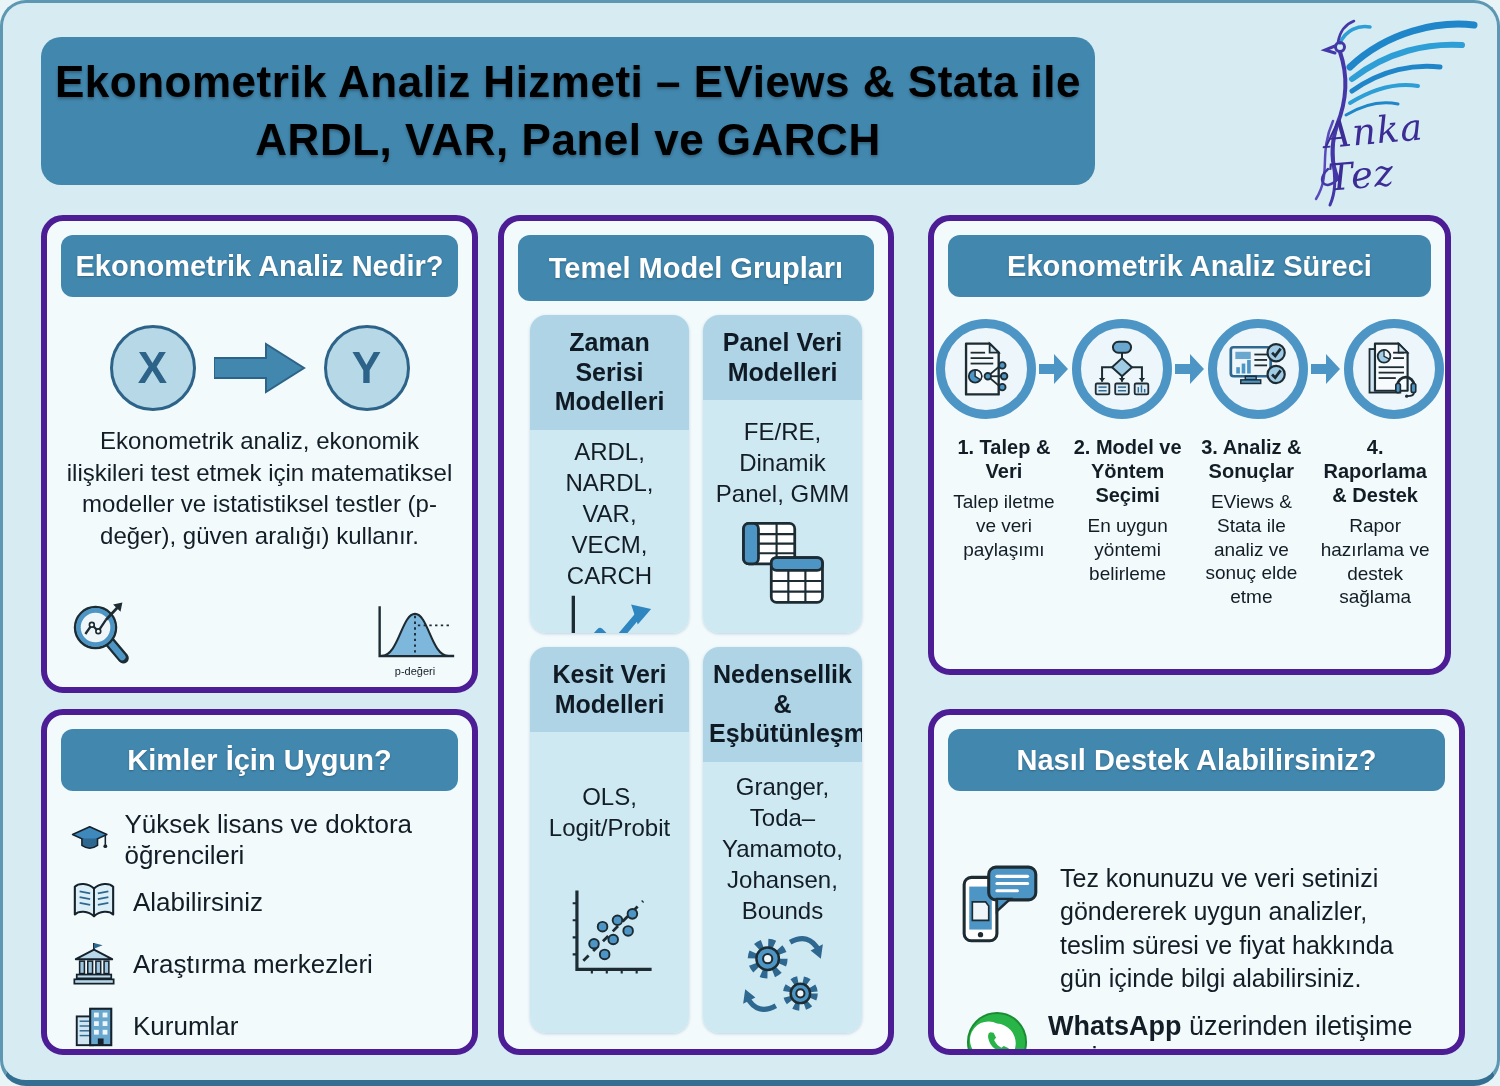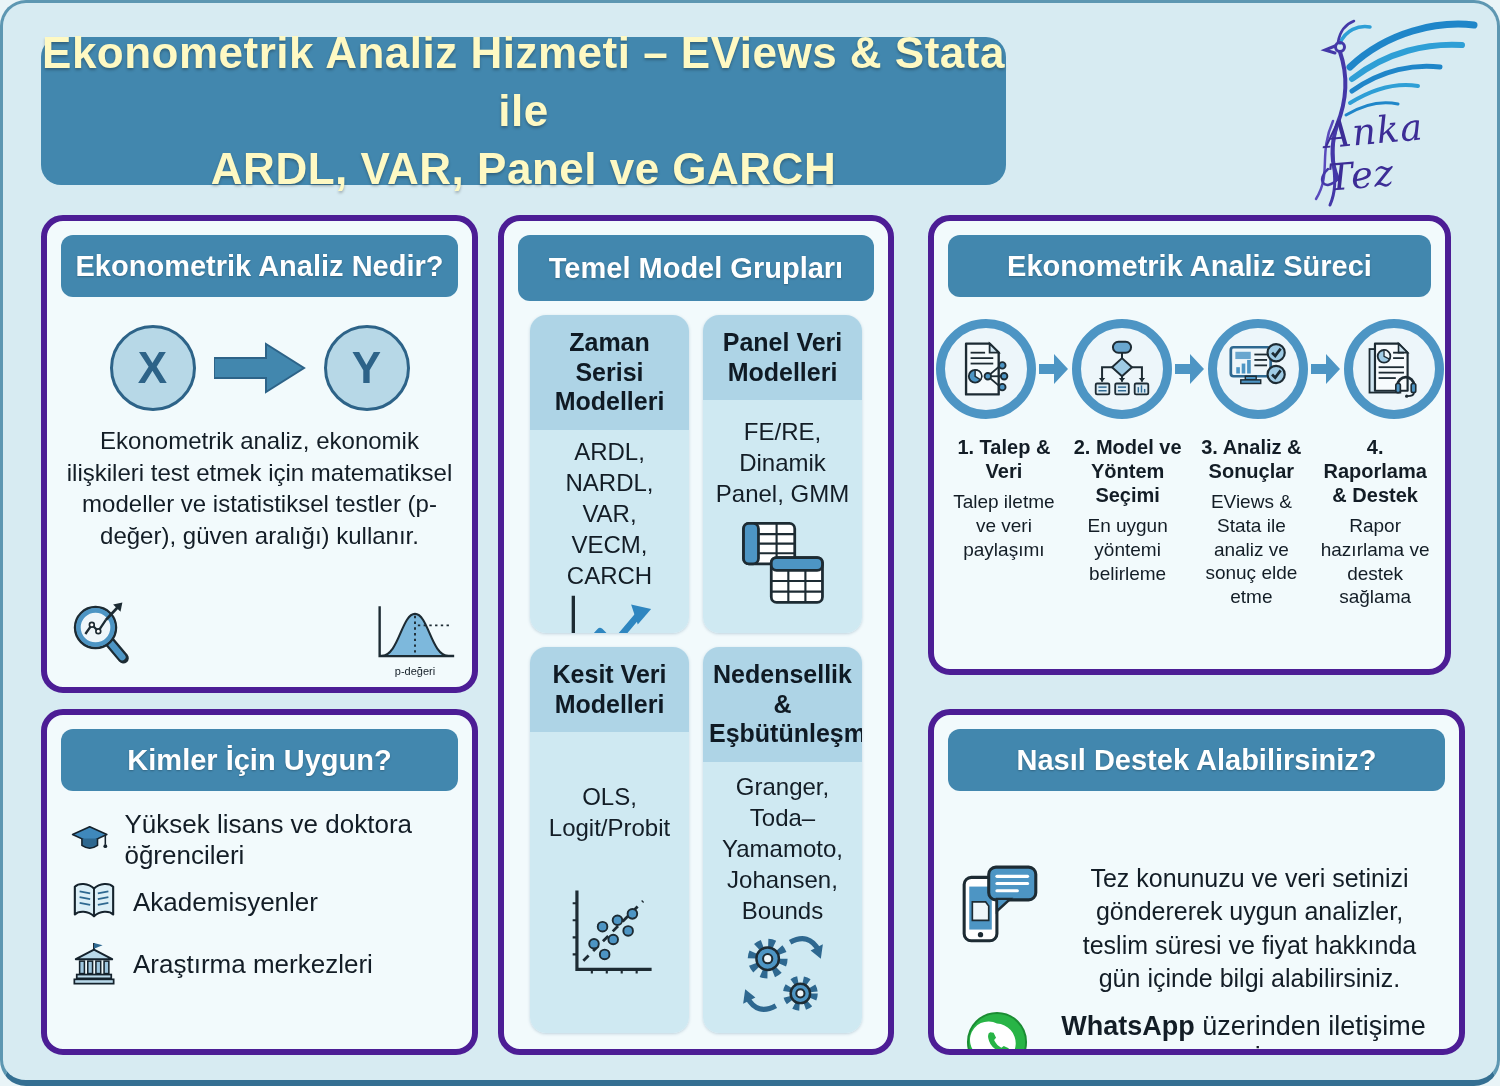--- a/index.html
+++ b/index.html
@@ -3,23 +3,23 @@
 <meta charset="utf-8">
 <style>
   html,body{margin:0;padding:0;background:#e9f4f7;}
   *{box-sizing:border-box;}
   body{font-family:"Liberation Sans","DejaVu Sans",sans-serif;color:#131d26;}
 
   .frame{position:relative;width:1500px;height:1086px;background:#d7ebf2;
          border:3px solid #5d97b2;border-bottom:6px solid #346f92;border-radius:26px;overflow:hidden;}
 
   
-  .banner{position:absolute;left:38px;top:34px;width:965px;height:148px;background:#4287ae;
+  .banner{position:absolute;left:38px;top:34px;width:1054px;height:148px;background:#4287ae;
           border-radius:20px;display:flex;flex-direction:column;align-items:center;justify-content:center;
-          color:#fef9c3;font-weight:bold;font-size:44px;line-height:1.32;text-align:center;
+          color:#000000;font-weight:bold;font-size:44px;line-height:1.32;text-align:center;
           text-shadow:0 2px 3px rgba(0,0,0,.28);letter-spacing:.5px;}
 
   .logo{position:absolute;left:1285px;top:6px;width:195px;height:200px;}
   .logo svg{position:absolute;left:0;top:0;}
   .logo-text{position:absolute;left:38px;top:98px;font-family:"DejaVu Serif","Liberation Serif",serif;
              font-style:italic;font-size:37px;color:#3c2d96;transform:rotate(-5deg);letter-spacing:1px;}
 
   
   .panel{position:absolute;background:#f2fafc;border:6px solid #4c1d95;border-radius:22px;overflow:hidden;}
   .panel-head{margin:14px 14px 0;height:62px;background:#4287ae;border-radius:12px;
@@ -56,21 +56,21 @@
   .proc-icons{margin-top:22px;display:flex;align-items:center;justify-content:center;}
   .proc-circle{width:100px;height:100px;border-radius:50%;border:9px solid #4d95c4;background:#edf6fa;
                display:flex;align-items:center;justify-content:center;flex:0 0 auto;}
   .proc-arrow{margin:0 3px;flex:0 0 auto;display:flex;}
   .proc-steps{display:grid;grid-template-columns:repeat(4,1fr);gap:8px;margin:16px 12px 0;}
   .step{text-align:center;}
   .step-title{font-weight:bold;font-size:20px;line-height:1.2;}
   .step-desc{font-size:19px;line-height:1.25;margin-top:7px;}
 
   
-  #panel-support{left:925px;top:706px;width:537px;height:346px;text-align:center;}
+  #panel-support{left:925px;top:706px;width:537px;height:346px;}
   .support-info{margin:24px 20px 0 24px;display:flex;align-items:center;gap:16px;}
   .support-text{font-size:25px;line-height:1.33;margin-top:47px;}
   .wa-row{margin:16px 20px 0 32px;display:flex;align-items:center;gap:20px;cursor:pointer;}
   .wa-text{font-size:27px;}
   .wa-text .bold{font-weight:bold;}
 
   svg{display:block;}
 </style>
 </head>
 <body>
@@ -160,37 +160,59 @@
           <line x1="24" y1="10" x2="24" y2="39" stroke="#15222c" stroke-width="2"></line>
           <g stroke="#2e6890" stroke-width="1.8">
             <line x1="9" y1="13" x2="20" y2="15"></line>
               <line x1="9" y1="19" x2="20" y2="21"></line>
               <line x1="9" y1="25" x2="20" y2="27"></line>
             <line x1="28" y1="15" x2="39" y2="13"></line>
               <line x1="28" y1="21" x2="39" y2="19"></line>
               <line x1="28" y1="27" x2="39" y2="25"></line>
           </g>
         </svg>
-        <div class="who-label">Akademisyenler</div>
+        <div class="who-label">Alabilirsiniz</div>
       </div>
       <div class="who-row">
         <svg width="46" height="46" viewBox="0 0 48 48">
           <line x1="24" y1="2" x2="24" y2="10" stroke="#15222c" stroke-width="2"></line>
           <polygon points="24,2 33,4.5 24,8" fill="#2e6890"></polygon>
           <polygon points="5,19 24,9 43,19" fill="#b9d9ea" stroke="#15222c" stroke-width="2" stroke-linejoin="round"></polygon>
           <g fill="#9fc6de" stroke="#15222c" stroke-width="1.6">
             <rect x="9" y="21" width="5" height="13"></rect>
               <rect x="17.5" y="21" width="5" height="13"></rect>
             <rect x="26" y="21" width="5" height="13"></rect>
               <rect x="34.5" y="21" width="5" height="13"></rect>
           </g>
           <rect x="6" y="35" width="36" height="4" fill="#b9d9ea" stroke="#15222c" stroke-width="1.8"></rect>
           <rect x="3.5" y="40" width="41" height="4.5" fill="#b9d9ea" stroke="#15222c" stroke-width="1.8"></rect>
         </svg>
         <div class="who-label">Araştırma merkezleri</div>
+      </div>
+      <div class="who-row">
+        <svg width="46" height="46" viewBox="0 0 48 48">
+          <rect x="6" y="14" width="17" height="30" fill="#cfe5f1" stroke="#15222c" stroke-width="2"></rect>
+          <g stroke="#2e6890" stroke-width="1.5">
+            <line x1="9" y1="19" x2="20" y2="19"></line>
+              <line x1="9" y1="24" x2="20" y2="24"></line>
+            <line x1="9" y1="29" x2="20" y2="29"></line>
+              <line x1="9" y1="34" x2="20" y2="34"></line>
+          </g>
+          <rect x="20" y="6" width="22" height="38" fill="#6aa7cf" stroke="#15222c" stroke-width="2.2"></rect>
+          <g fill="#eef6fa">
+            <rect x="24" y="10" width="5" height="5"></rect>
+              <rect x="33" y="10" width="5" height="5"></rect>
+            <rect x="24" y="19" width="5" height="5"></rect>
+              <rect x="33" y="19" width="5" height="5"></rect>
+            <rect x="24" y="28" width="5" height="5"></rect>
+              <rect x="33" y="28" width="5" height="5"></rect>
+          </g>
+          <rect x="28" y="37" width="6" height="7" fill="#15222c"></rect>
+        </svg>
+        <div class="who-label">Kurumlar</div>
       </div>
     </div>
   </div>
 
   <div class="panel" id="panel-models">
     <div class="panel-head">Temel Model Grupları</div>
     <div class="cards">
 
       <div class="card">
         <div class="card-head">Zaman Serisi Modelleri</div>

